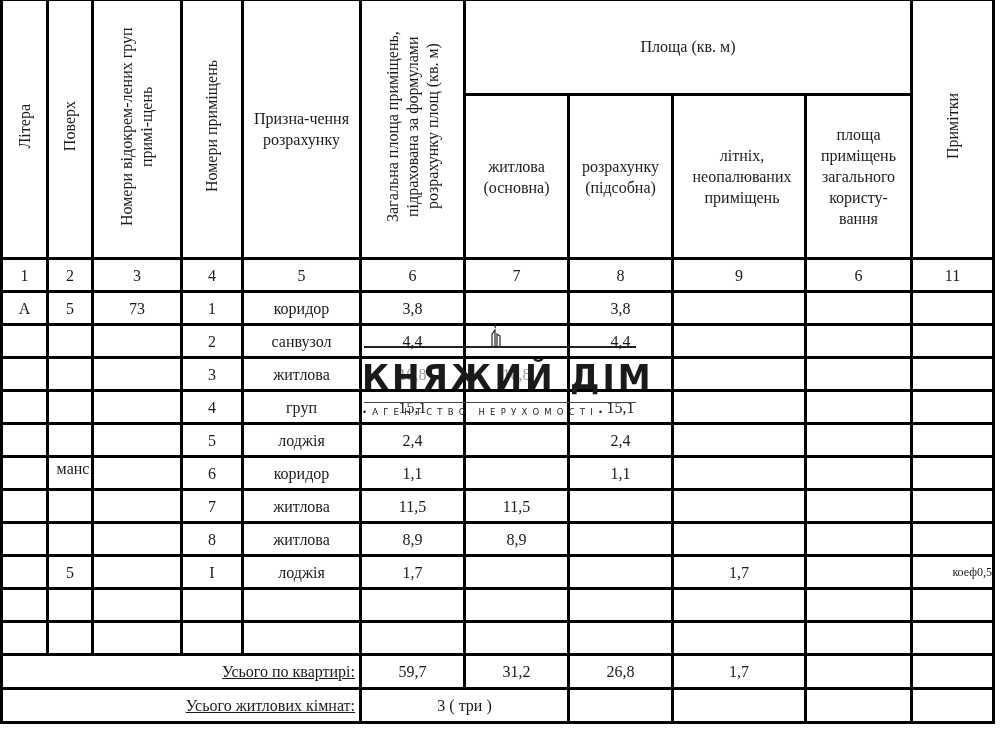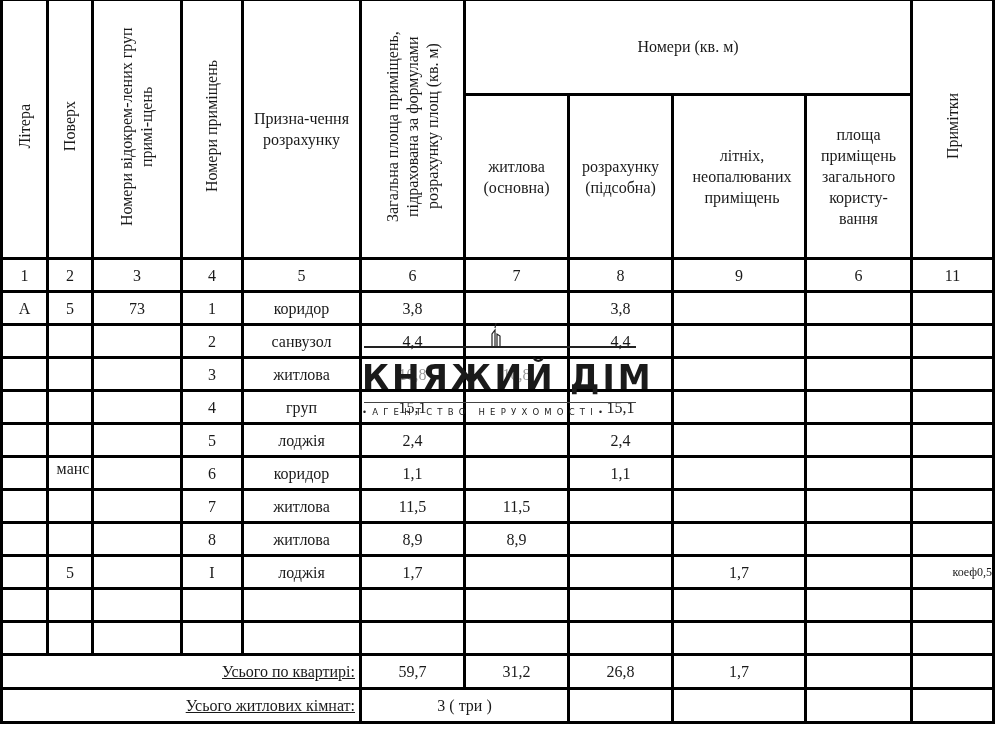--- a/index.html
+++ b/index.html
@@ -45,21 +45,21 @@
       <col style="width:82px">
   </colgroup>
   <tbody>
       <tr style="height:95px">
     <th rowspan="2"><span class="vert">Літера</span></th>
     <th rowspan="2"><span class="vert">Поверх</span></th>
     <th rowspan="2"><span class="vert" style="height:240px">Номери відокрем-лених груп примі-щень</span></th>
     <th rowspan="2"><span class="vert">Номери приміщень</span></th>
     <th rowspan="2"><span class="hdr-block" style="width:100px">Призна-чення розрахунку</span></th>
     <th rowspan="2"><span class="vert" style="height:245px">Загальна площа приміщень, підрахована за формулами розрахунку площ (кв. м)</span></th>
-    <th colspan="4" style="padding-bottom:2px"><span>Номери (кв. м)</span></th>
+    <th colspan="4" style="padding-bottom:2px"><span>Площа (кв. м)</span></th>
     <th rowspan="2"><span class="vert">Примітки</span></th>
   </tr>
   <tr style="height:164px">
     <th><span class="hdr-block" style="width:84px">житлова (основна)</span></th>
     <th><span class="hdr-block" style="width:96px">розрахунку (підсобна)</span></th>
     <th><span class="hdr-block" style="width:136px">літніх, неопалюваних приміщень</span></th>
     <th><span class="hdr-block" style="width:90px">площа приміщень загального користу-вання</span></th>
   </tr>
   <tr class="num-row">
     <td>1</td>

